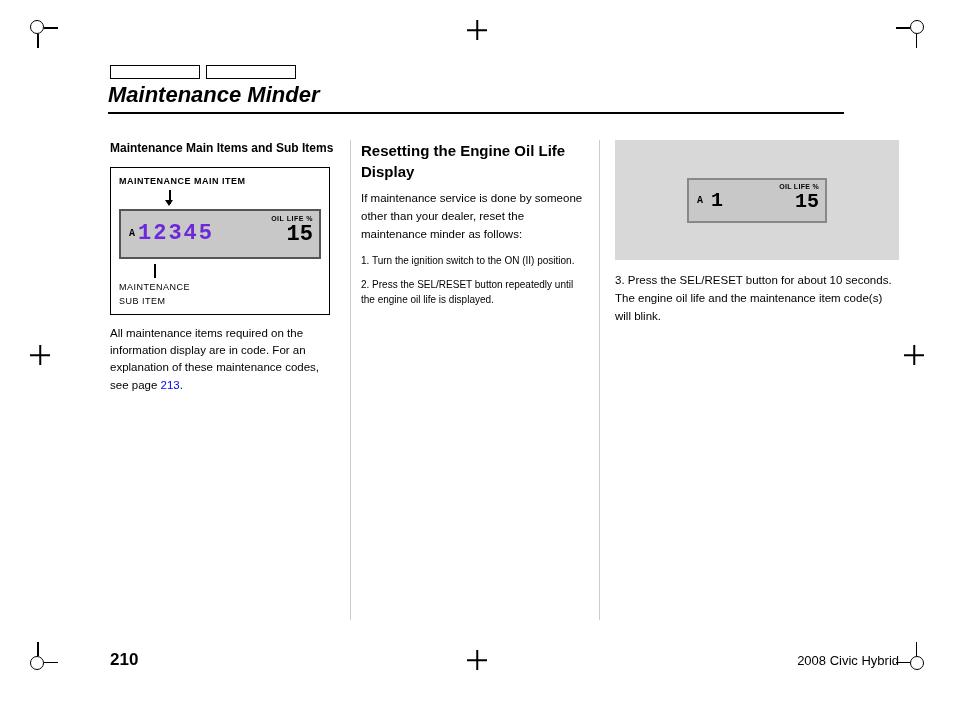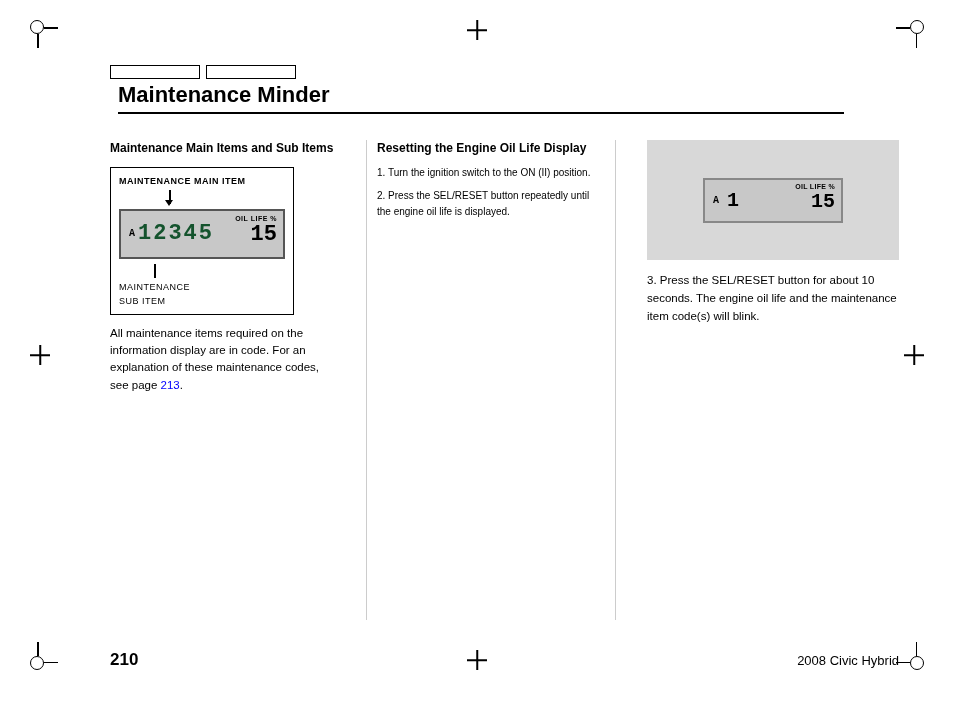--- a/index.html
+++ b/index.html
@@ -96,22 +96,23 @@
       width: 90px;
       height: 14px;
       border: 1.5px solid #000;
       background: #fff;
     }
 
     
     .page-header {
       position: absolute;
       top: 82px;
-      left: 118px;
+      left: 108px;
       right: 110px;
+      font-style: italic;
     }
     .page-title {
       font-size: 22px;
       font-weight: bold;
       color: #000;
     }
     .header-rule {
       width: 100%;
       height: 2px;
       background: #000;
@@ -119,21 +120,21 @@
     }
 
     
     .content-area {
       position: absolute;
       top: 140px;
       left: 110px;
       right: 55px;
       bottom: 90px;
       display: flex;
-      gap: 16px;
+      gap: 0;
     }
 
     
     .left-column {
       width: 240px;
       flex-shrink: 0;
       padding-right: 15px;
     }
 
     .left-section-title {
@@ -143,21 +144,21 @@
       line-height: 1.4;
     }
 
     
     .maintenance-diagram {
       border: 1.5px solid #000;
       background: #fff;
       padding: 8px;
       margin-bottom: 10px;
       position: relative;
-      width: 184px;
+      width: 220px;
     }
 
     .diag-label-top {
       font-size: 9px;
       font-weight: bold;
       text-align: left;
       margin-bottom: 4px;
       letter-spacing: 0.5px;
     }
 
@@ -183,21 +184,21 @@
       font-size: 10px;
       font-weight: bold;
       color: #000;
       font-family: 'Courier New', monospace;
     }
 
     .lcd-number {
       font-family: 'Courier New', monospace;
       font-size: 22px;
       font-weight: bold;
-      color: #14532d;
+      color: #6d28d9;
       letter-spacing: 2px;
       text-align: right;
     }
 
     .lcd-right-section {
       position: absolute;
       right: 6px;
       top: 4px;
       text-align: right;
     }
@@ -238,21 +239,21 @@
     
     .middle-column {
       width: 250px;
       flex-shrink: 0;
       padding: 0 10px;
       border-left: 1px solid #ccc;
       border-right: 1px solid #ccc;
     }
 
     .middle-section-title {
-      font-size: 12px;
+      font-size: 15px;
       font-weight: bold;
       margin-bottom: 8px;
       line-height: 1.4;
     }
 
     .middle-body-text {
       font-size: 11.5px;
       line-height: 1.55;
       color: #000;
       margin-bottom: 10px;
@@ -422,20 +423,21 @@
         </div>
       </div>
 
       <div class="left-body-text">
         <span>All maintenance items required on the information display are in code. For an explanation of these maintenance codes, see page </span><a class="link">213</a><span>.</span>
       </div>
     </div>
 
     <div class="middle-column">
       <div class="middle-section-title">Resetting the Engine Oil Life Display</div>
+      <div class="middle-body-text">If maintenance service is done by someone other than your dealer, reset the maintenance minder as follows:</div>
       <div class="step-text">1. Turn the ignition switch to the ON (II) position.</div>
       <div class="step-text">2. Press the SEL/RESET button repeatedly until the engine oil life is displayed.</div>
     </div>
 
     <div class="right-column">
 
       <div class="gray-display-box">
         <div class="gray-lcd">
           <span class="gray-lcd-a">A</span>
           <span class="gray-lcd-num">1</span>

